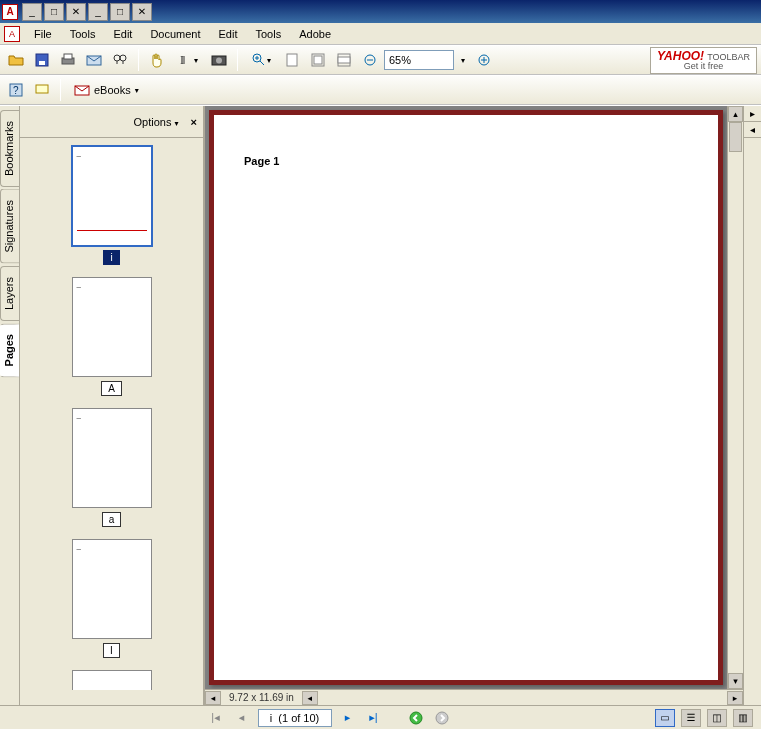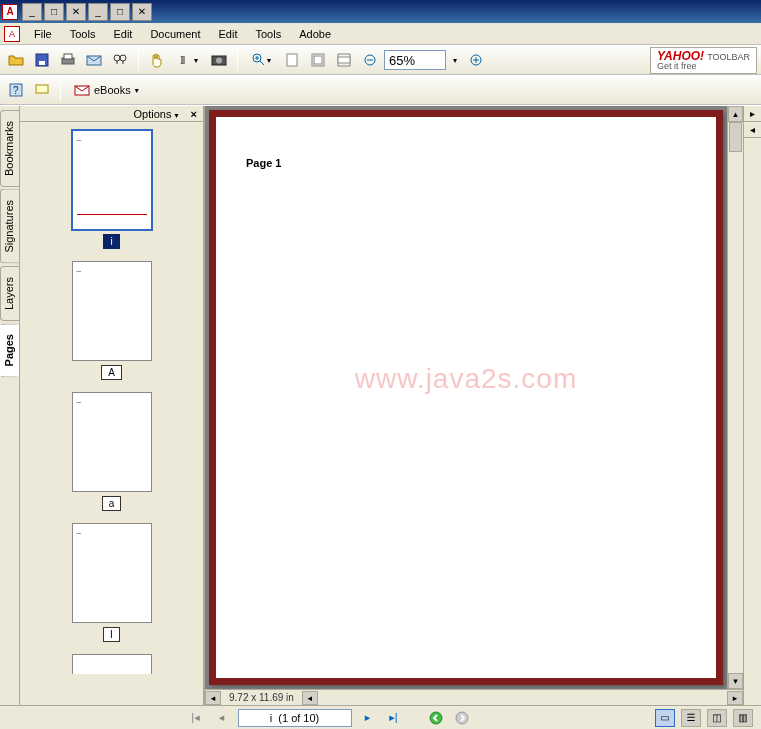--- a/index.html
+++ b/index.html
@@ -15,69 +15,69 @@
 
 
 .menubar { height: 22px; background: #ece9d8; border-bottom: 1px solid #c0c0c0; display: flex; align-items: center; padding-left: 4px; gap: 2px;}
 .menubar .doc-icon{width:16px;height:16px;background:#fff;border:1px solid #b00;margin-right:4px;display:flex;align-items:center;justify-content:center;font-size:9px;color:#b00;}
 .menubar .menu-item { padding: 2px 8px; cursor:default;}
 
 
 .toolbar-row { height: 30px; background: linear-gradient(#fdfdfb,#ece9d8); border-top:1px solid #fff; border-bottom: 1px solid #c0c0c0; display: flex; align-items: center; padding: 0 4px; gap: 2px;}
 .tb-btn { width: 24px; height: 24px; border: 1px solid transparent; display:flex;align-items:center;justify-content:center; border-radius:3px; cursor:default;}
 .tb-sep { width:1px; height:22px; background:#aca899; margin:0 4px; border-right:1px solid #fff;}
-.zoom-input { width:62px; height:20px; border:1px solid #7f9db9; background:#fff; padding:0 4px; font-size:13px;}
-.yahoo-box { margin-left:auto; border:1px solid #aca899; background:#fff; padding:2px 6px; line-height:1;}
+.zoom-input { width:70px; height:20px; border:1px solid #7f9db9; background:#fff; padding:0 4px; font-size:11px;}
+.yahoo-box { margin-left:auto; border:1px solid #aca899; background:#fff; padding:2px 6px; text-align:center; line-height:1;}
 .yahoo-box .y1{color:#c00;font-weight:bold;font-size:12px;font-style:italic;}
 .yahoo-box .y2{font-size:9px;color:#555;}
 .ebooks-btn { height:22px; border:1px solid transparent; display:flex;align-items:center;gap:4px; padding:0 6px;border-radius:3px;}
 
 
 .main { display:flex; height: calc(729px - 23px - 22px - 30px - 30px - 24px); border-top:1px solid #fff;}
 .sidetabs { width:20px; background:#ece9d8; border-right:1px solid #aca899; display:flex; flex-direction:column; padding-top:4px;}
 .sidetab { writing-mode: vertical-rl; transform: rotate(180deg); padding:10px 2px; font-size:11px; border:1px solid #aca899; border-left:none; margin-bottom:2px; background:#ece9d8; cursor:default; border-radius:0 4px 4px 0;}
 .sidetab.active { background:#fff; font-weight:bold; border-right-color:#fff;}
 
 
 .pages-panel { width:185px; background:#ece9d8; border-right:2px solid #aca899; display:flex; flex-direction:column; position:relative;}
-.pages-header { height:16px; display:flex; align-items:center; justify-content:flex-end; padding:0 6px; gap:12px; border-bottom:1px solid #aca899;}
+.pages-header { height:32px; display:flex; align-items:center; justify-content:flex-end; padding:0 6px; gap:12px; border-bottom:1px solid #aca899;}
 .pages-header .opt { font-size:11px; cursor:default;}
 .pages-header .close-x { font-weight:bold; cursor:default;}
 .thumbs-scroll { flex:1; overflow-y:auto; padding:8px; background:#ece9d8;}
 .thumbs-scroll::-webkit-scrollbar{width:16px;}
 .thumbs-scroll::-webkit-scrollbar-track{background:#ece9d8;border:1px solid #d4d0c8;}
 .thumbs-scroll::-webkit-scrollbar-thumb{background:#d4d0c8;border:1px solid #aca899;}
 .thumb-wrap { display:flex; flex-direction:column; align-items:center; margin-bottom:12px;}
 .thumb { width:80px; height:100px; background:#fff; border:1px solid #888; position:relative;}
 .thumb.selected { outline:2px solid #316ac5; outline-offset:-1px;}
 .thumb .redline{position:absolute;left:4px;right:4px;bottom:14px;height:1px;background:#c00;}
 .thumb .tick{position:absolute;top:4px;left:4px;font-size:8px;color:#333;}
 .thumb-label { margin-top:4px; padding:1px 6px; background:#fff; border:1px solid #333; font-size:10px;}
 .thumb-label.selected { background:#0a246a; color:#fff; border-color:#0a246a;}
 
 
 .docview-wrap { flex:1; display:flex;}
 .doc-scroll { flex:1; background:#818181; position:relative; overflow:hidden;}
-.doc-page { position:absolute; top:4px; left:4px; right:20px; bottom:20px; background:#fff; border:7px solid #7f1d1d; box-shadow:2px 2px 4px rgba(0,0,0,0.3);}
+.doc-page { position:absolute; top:4px; left:4px; right:20px; bottom:20px; background:#fff; border:5px solid #7f1d1d; box-shadow:2px 2px 4px rgba(0,0,0,0.3);}
 .doc-page .ptxt{position:absolute;top:40px;left:30px;font-weight:bold;font-size:11px;}
 .watermark{position:absolute;top:50%;left:50%;transform:translate(-50%,-110%);font-size:28px;color:#f7c6c6;font-weight:normal;letter-spacing:1px;}
 .vscroll{position:absolute;right:0;top:0;bottom:16px;width:16px;background:#ece9d8;border-left:1px solid #aca899;}
 .vscroll .arrow{height:16px;background:#d4d0c8;border:1px solid #aca899;display:flex;align-items:center;justify-content:center;font-size:9px;}
 .vscroll .thumb-bar{position:absolute;top:16px;left:1px;right:1px;height:30px;background:#d4d0c8;border:1px solid #aca899;}
 .hscroll{position:absolute;left:0;right:0;bottom:0;height:16px;background:#ece9d8;border-top:1px solid #aca899;display:flex;align-items:center;}
 .hscroll .dim{padding:0 8px;font-size:10px;color:#333;}
 .hscroll .harrow{width:16px;height:14px;background:#d4d0c8;border:1px solid #aca899;display:flex;align-items:center;justify-content:center;font-size:9px;}
 .rightedge{width:18px;background:#ece9d8;border-left:1px solid #aca899;display:flex;flex-direction:column;}
 .rightedge .re-btn{height:16px;border-bottom:1px solid #aca899;display:flex;align-items:center;justify-content:center;font-size:10px;cursor:default;}
 
 
 .statusbar{height:24px;background:#ece9d8;border-top:1px solid #aca899;display:flex;align-items:center;padding:0 8px;gap:6px;}
 .statusbar .spacer{flex:1;}
 .nav-btn{width:20px;height:18px;display:flex;align-items:center;justify-content:center;border:1px solid transparent;border-radius:2px;font-size:11px;cursor:default;}
-.page-input{width:114px;height:18px;border:1px solid #7f9db9;background:#fff;text-align:center;font-size:11px;}
+.page-input{width:74px;height:18px;border:1px solid #7f9db9;background:#fff;text-align:center;font-size:11px;}
 .view-btn{width:20px;height:18px;border:1px solid #aca899;background:#d4d0c8;display:flex;align-items:center;justify-content:center;font-size:10px;cursor:default;}
 .view-btn.active{background:#c1d2ee;border-color:#316ac5;}
 
 
 .ic{width:16px;height:16px;display:block;}
 </style>
 </head>
 <body>
 
 <div class="titlebar">
@@ -265,21 +265,20 @@
       <div class="thumb-wrap">
         <div class="thumb" style="height:20px;border-bottom:none;"></div>
       </div>
     </div>
   </div>
 
   <div class="docview-wrap">
     <div class="doc-scroll">
       <div class="doc-page">
         <div class="ptxt">Page 1</div>
-        <div class="watermark">www.java2s.com</div>
       </div>
       <div class="vscroll">
         <div class="arrow">▴</div>
         <div class="thumb-bar"></div>
         <div class="arrow" style="position:absolute;bottom:0;left:0;right:0;">▾</div>
       </div>
       <div class="hscroll">
         <div class="harrow">◂</div>
         <div class="dim">9.72 x 11.69 in</div>
         <div class="harrow">◂</div>

